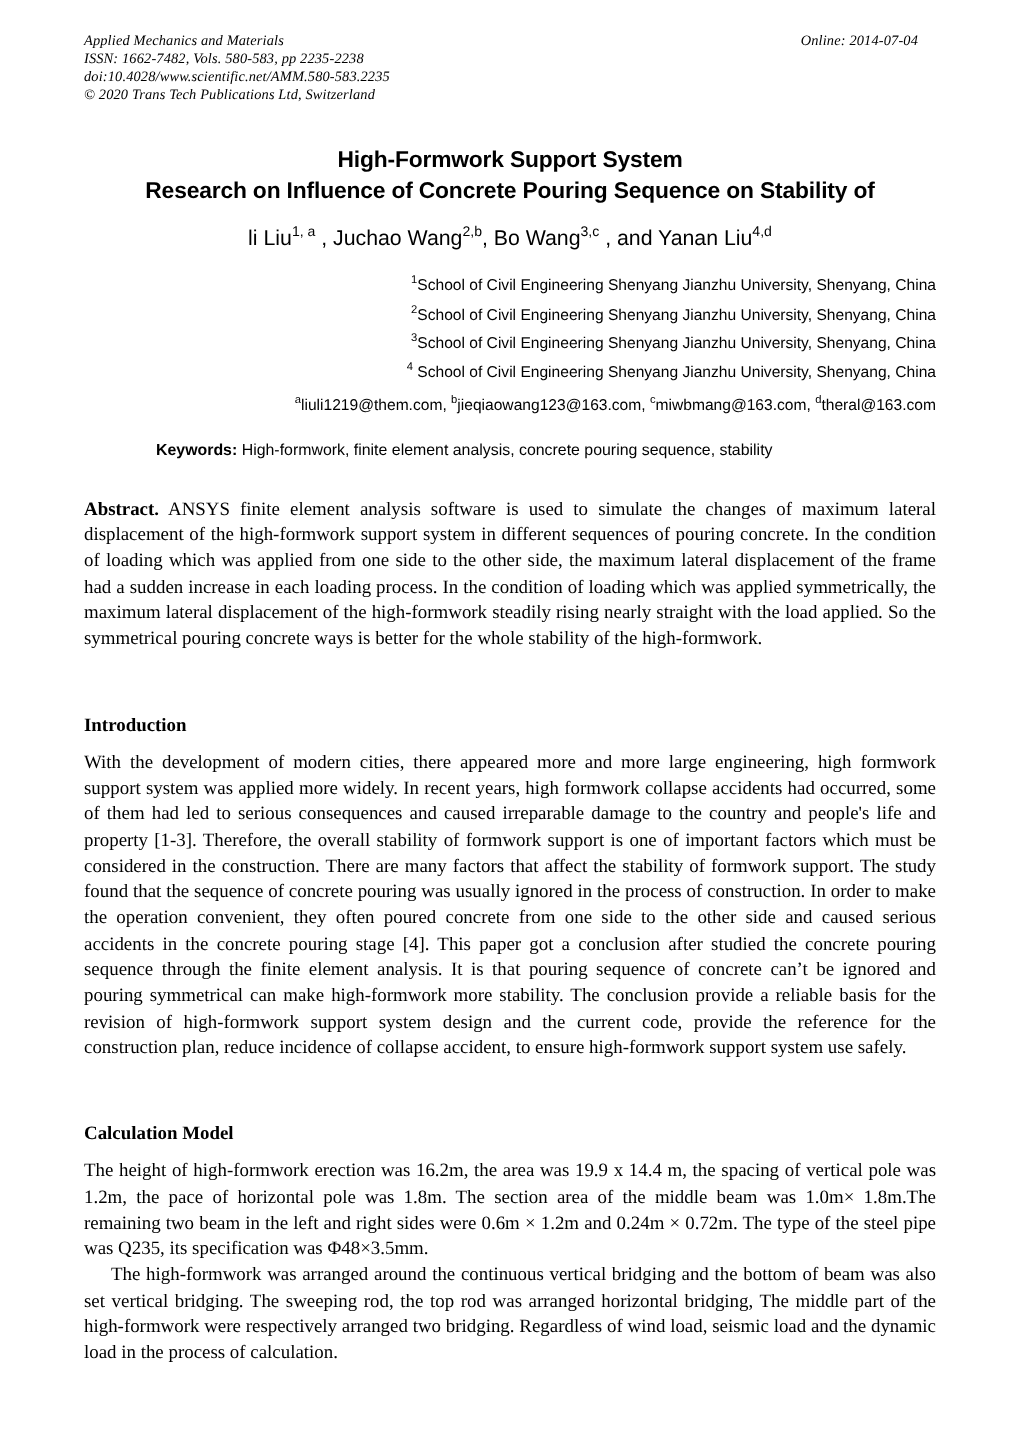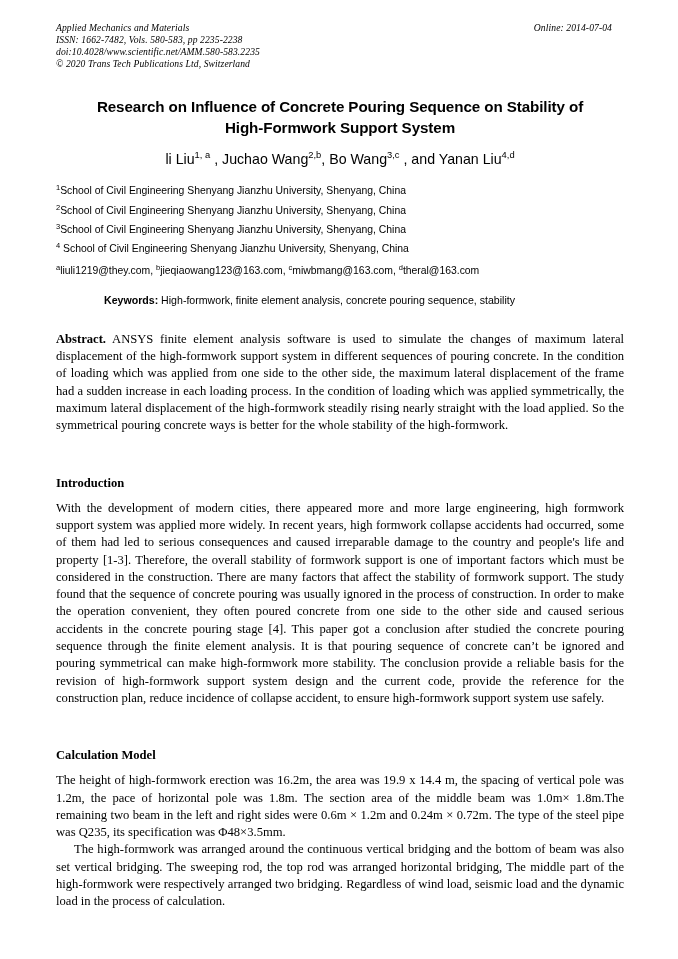--- a/index.html
+++ b/index.html
@@ -68,21 +68,21 @@
   }
   .authors sup {
     font-size: 0.66em;
     vertical-align: super;
     line-height: 0;
   }
 
   
   .affiliations {
     margin-top: 12px;
-    text-align: left;
+    text-align: right;
     font-family: "Liberation Sans", sans-serif;
     font-size: 10.4px;
     line-height: 19.3px;
   }
   .affil-line { display: block; white-space: nowrap; }
   .affil-line sup, .emails sup {
     font-size: 0.72em;
     vertical-align: super;
     line-height: 0;
   }
@@ -145,35 +145,35 @@
 
   <div class="masthead">
     <span class="online">Online: 2014-07-04</span>
     <div class="masthead-line">Applied Mechanics and Materials</div>
     <div class="masthead-line">ISSN: 1662-7482, Vols. 580-583, pp 2235-2238</div>
     <div class="masthead-line">doi:10.4028/www.scientific.net/AMM.580-583.2235</div>
     <div class="masthead-line">© 2020 Trans Tech Publications Ltd, Switzerland</div>
   </div>
 
   <div class="title-block">
+    <span class="title-line">High-Formwork Support System</span>
     <span class="title-line">Research on Influence of Concrete Pouring Sequence on Stability of</span>
-    <span class="title-line">High-Formwork Support System</span>
   </div>
 
   <div class="authors">
     <span>li Liu</span><sup>1, a</sup><span> , </span><span>Juchao Wang</span><sup>2,b</sup><span>, </span><span>Bo Wang</span><sup>3,c</sup><span> , and </span><span>Yanan Liu</span><sup>4,d</sup>
   </div>
 
   <div class="affiliations">
     <span class="affil-line"><sup>1</sup><span>School of Civil Engineering Shenyang Jianzhu University, Shenyang, China</span></span>
     <span class="affil-line"><sup>2</sup><span>School of Civil Engineering Shenyang Jianzhu University, Shenyang, China</span></span>
     <span class="affil-line"><sup>3</sup><span>School of Civil Engineering Shenyang Jianzhu University, Shenyang, China</span></span>
     <span class="affil-line"><sup>4</sup><span> School of Civil Engineering Shenyang Jianzhu University, Shenyang, China</span></span>
 
-    <span class="emails"><sup>a</sup><span>liuli1219@they.com</span><span>, </span><sup>b</sup><span>jieqiaowang123@163.com</span><span>, </span><sup>c</sup><span>miwbmang@163.com</span><span>, </span><sup>d</sup><span>theral@163.com</span></span>
+    <span class="emails"><sup>a</sup><span>liuli1219@them.com</span><span>, </span><sup>b</sup><span>jieqiaowang123@163.com</span><span>, </span><sup>c</sup><span>miwbmang@163.com</span><span>, </span><sup>d</sup><span>theral@163.com</span></span>
   </div>
 
   <div class="keywords">
     <span class="kw-label">Keywords:</span><span> High-formwork, finite element analysis, concrete pouring sequence, stability</span>
   </div>
 
   <div class="abstract">
     <span class="ab-label">Abstract.</span><span> ANSYS finite element analysis software is used to simulate the changes of maximum lateral displacement of the high-formwork support system in different sequences of pouring concrete. In the condition of loading which was applied from one side to the other side, the maximum lateral displacement of the frame had a sudden increase in each loading process. In the condition of loading which was applied symmetrically, the maximum lateral displacement of the high-formwork steadily rising nearly straight with the load applied. So the symmetrical pouring concrete ways is better for the whole stability of the high-formwork.</span>
   </div>
 

